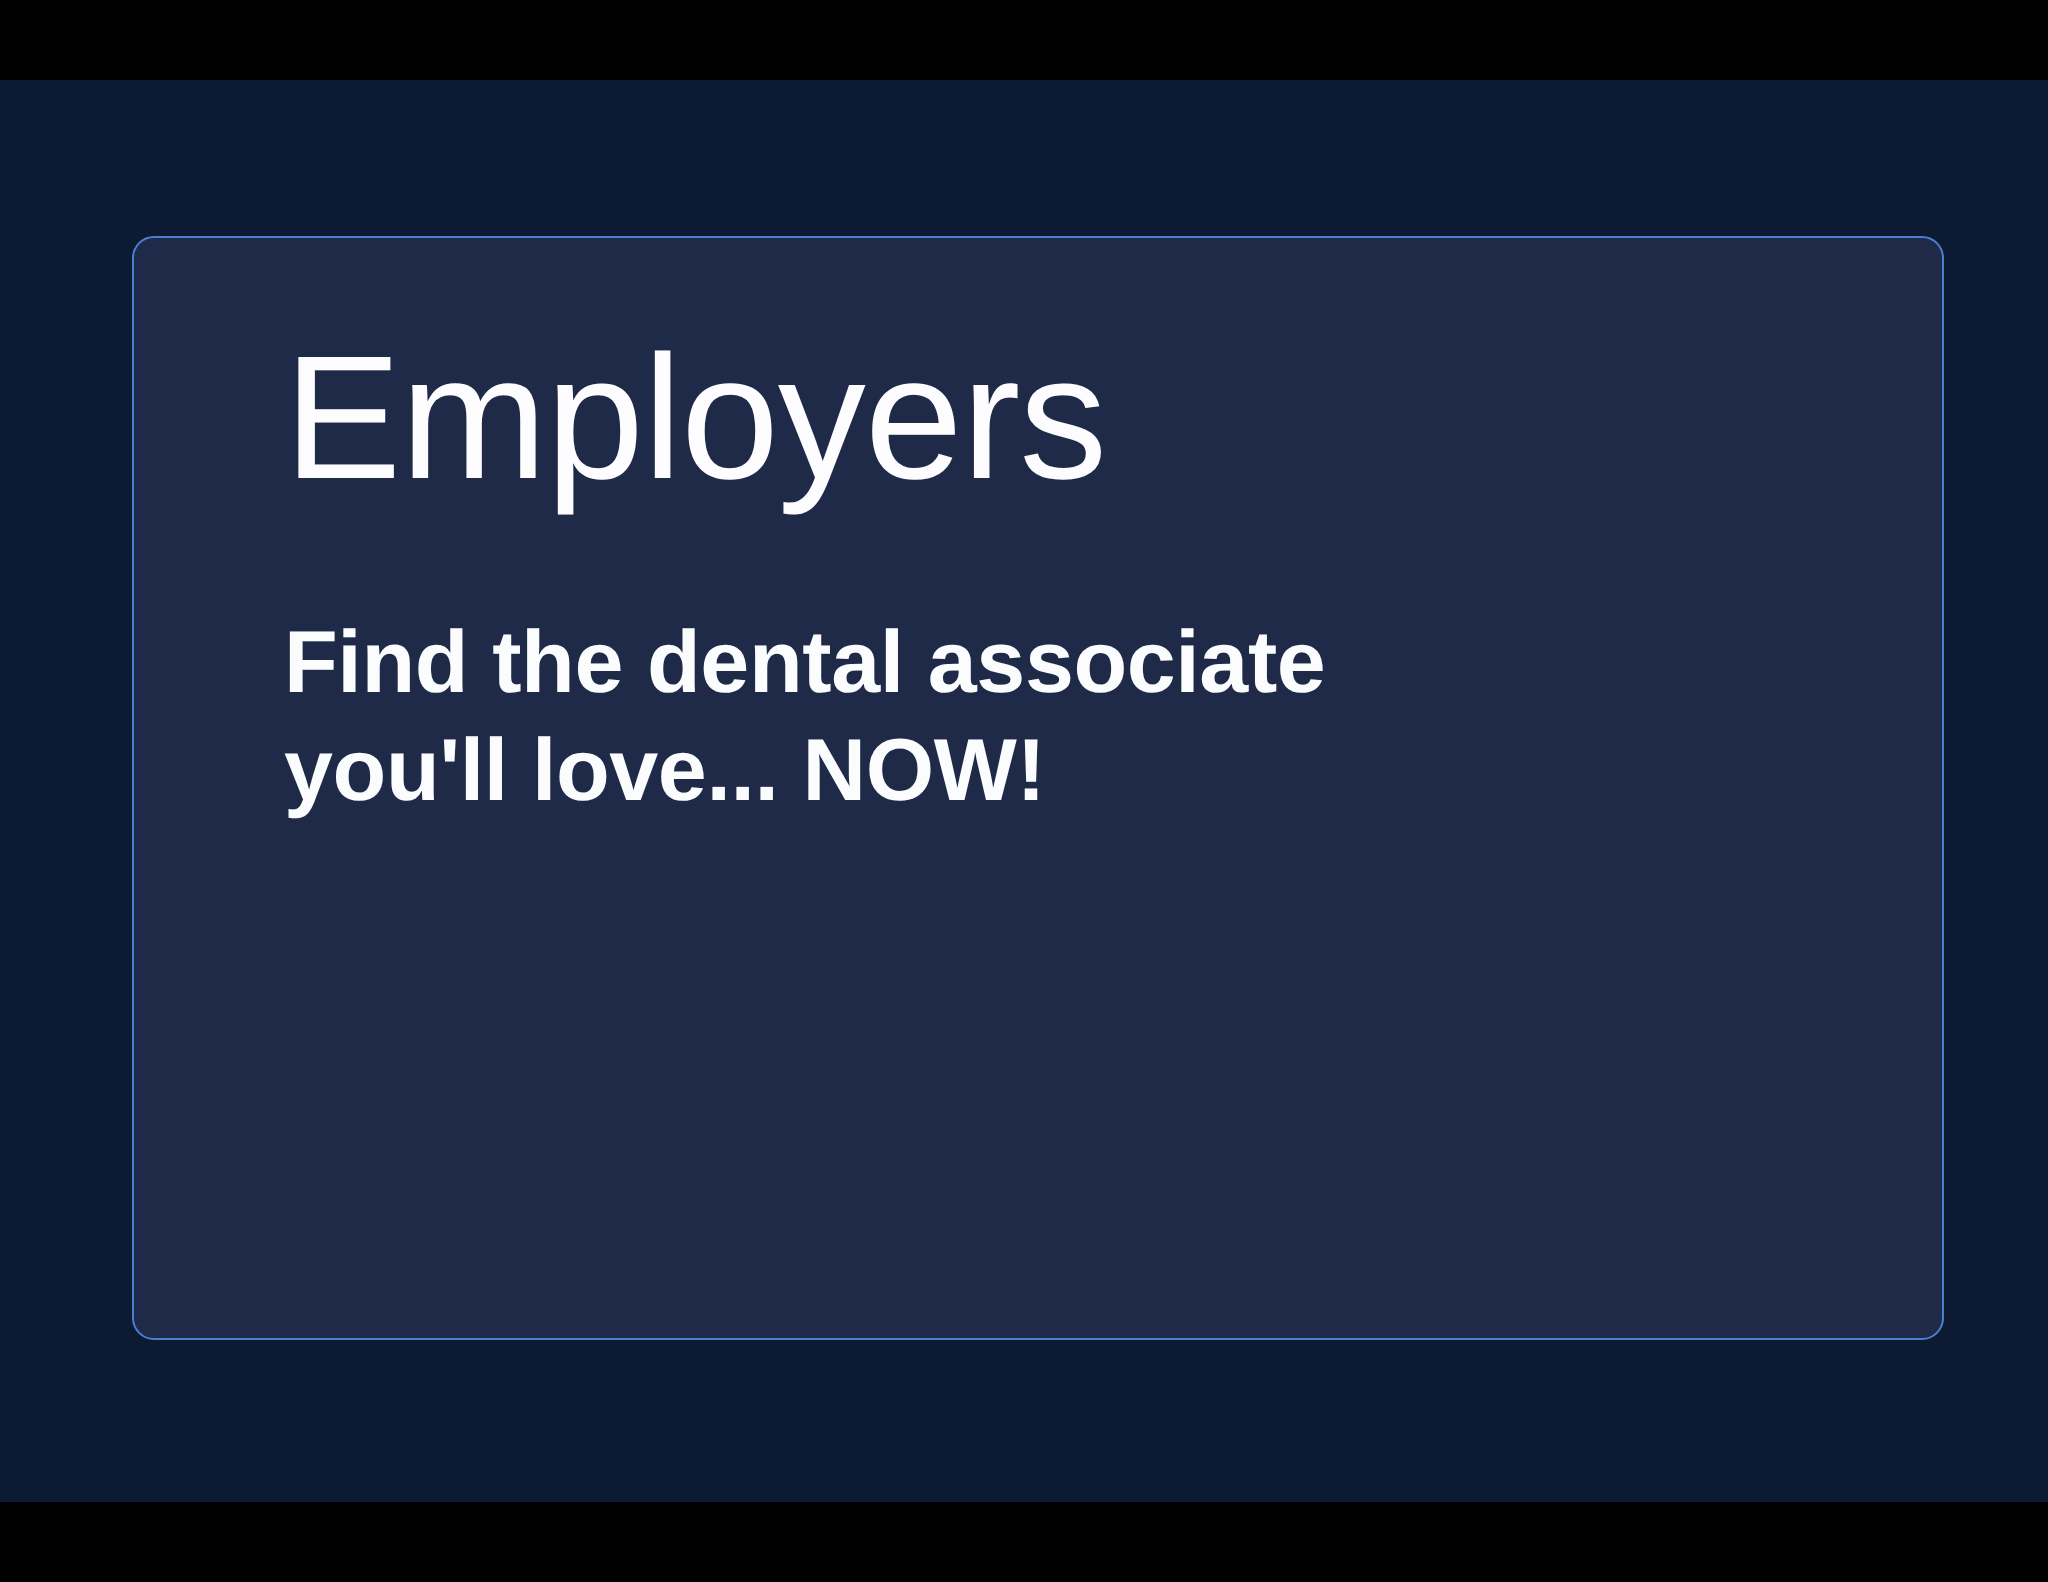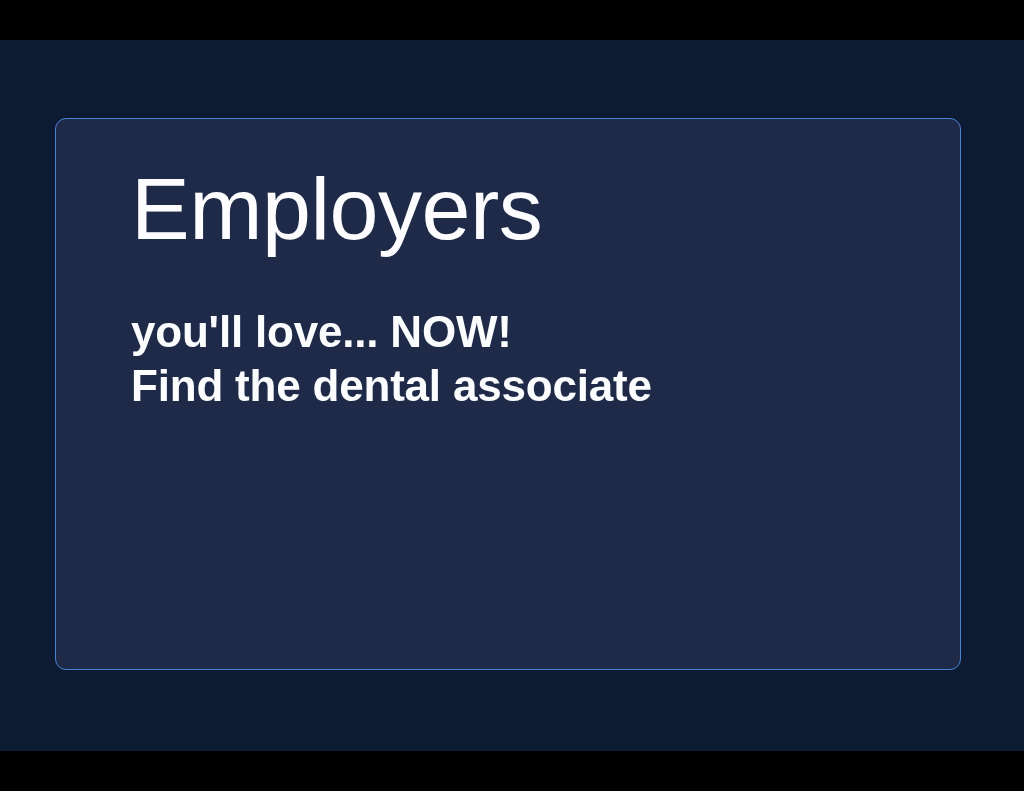--- a/index.html
+++ b/index.html
@@ -41,21 +41,21 @@
     top: 40px;
     width: 1024px;
     height: 711px;
     background: #0c1a32;
     overflow: hidden;
   }
 
   
   .card {
     position: absolute;
-    left: 55px;
+    left: 66px;
     top: 78px;           
     width: 906px;
     height: 552px;
     box-sizing: border-box;
     background: #1e2a47;
     border: 1.5px solid #4a7fd4;
     border-radius: 11px;
   }
 
   .card-inner {
@@ -100,22 +100,22 @@
   <div class="letterbox letterbox-top"></div>
 
   <div class="stage">
 
     <div class="card">
       <div class="card-inner">
 
         <h1 class="headline">Employers</h1>
 
         <p class="subhead">
+          <span class="line">Find the dental associate</span>
           <span class="line">you'll love... NOW!</span>
-          <span class="line">Find the dental associate</span>
         </p>
 
       </div>
     </div>
 
   </div>
 
   <div class="letterbox letterbox-bottom"></div>
 
 </div>

